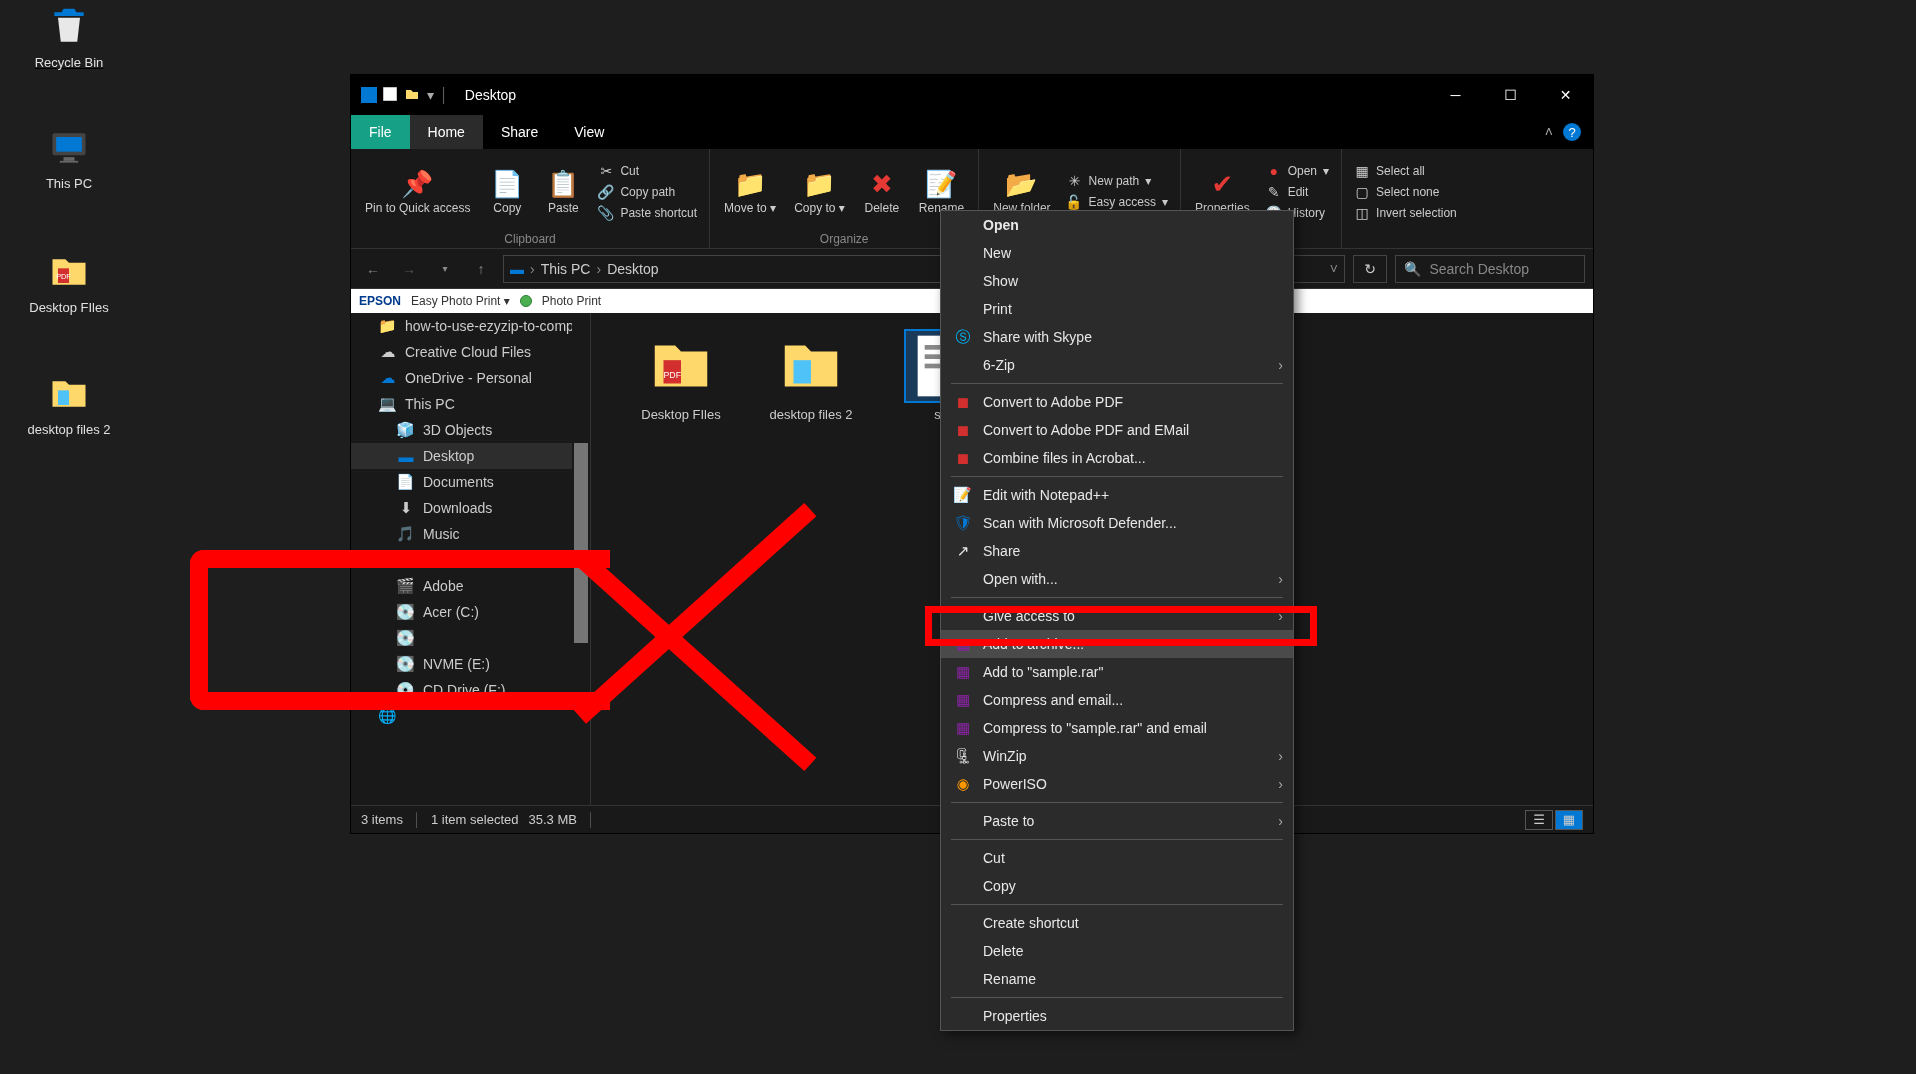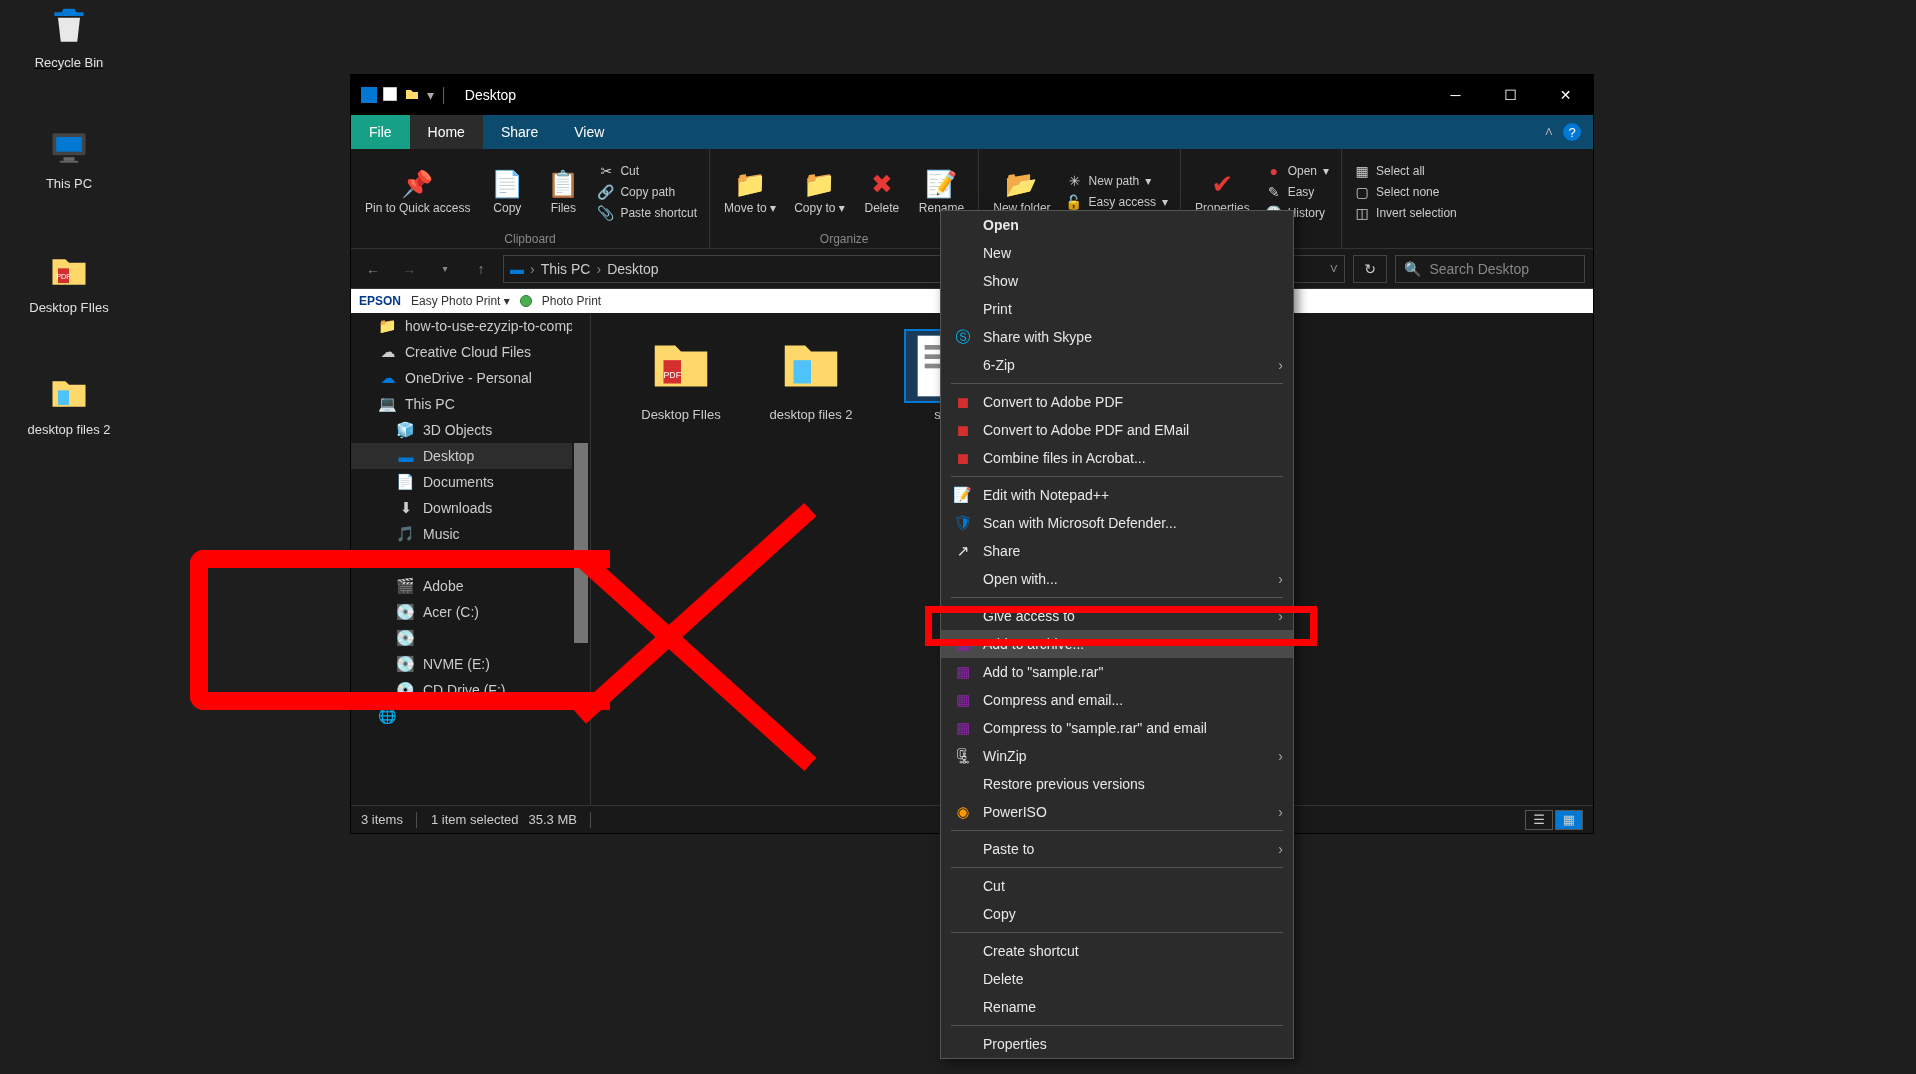--- a/index.html
+++ b/index.html
@@ -13,21 +13,21 @@
 
 .explorer { position:absolute; left:350px; top:74px; width:1244px; height:760px; background:#191919; border:1px solid #000; display:flex; flex-direction:column; }
 .titlebar { height:40px; background:#000; display:flex; align-items:center; color:#fff; font-size:14px; }
 .titlebar-left { display:flex; align-items:center; gap:6px; padding-left:10px; }
 .titlebar-left .sq { width:16px; height:16px; display:inline-block; }
 .titlebar-title { margin-left:10px; }
 .titlebar-right { margin-left:auto; display:flex; }
 .win-btn { width:55px; height:40px; display:flex; align-items:center; justify-content:center; color:#fff; cursor:pointer; }
 
 
-.tabstrip { height:34px; background:#0c4a6e; display:flex; align-items:stretch; color:#fff; font-size:14px;justify-content:center; }
+.tabstrip { height:34px; background:#000000; display:flex; align-items:stretch; color:#fff; font-size:14px;justify-content:center; }
 .tab { padding:0 18px; display:flex; align-items:center; cursor:pointer; }
 .tab.file { background:#16a085; color:#fff; }
 .tab.home { background:#2b2b2b; }
 .tabstrip-right { margin-left:auto; display:flex; align-items:center; gap:10px; padding-right:12px; }
 .help-circle { width:18px; height:18px; border-radius:50%; background:#0078d4; color:#fff; font-size:13px; display:flex; align-items:center; justify-content:center; }
 
 
 .ribbon { height:100px; background:#191919; border-bottom:1px solid #333; display:flex; color:#ccc; font-size:12px; }
 .rgroup { display:flex; flex-direction:column; border-right:1px solid #333; padding:4px 8px 2px; }
 .rgroup-body { flex:1; display:flex; align-items:center; gap:6px; }
@@ -180,21 +180,21 @@
         <div class="rbtn-lg">
             <div class="ico" style="color:#777;">📌</div>
             <div class="lbl">Pin to Quick access</div>
           </div>
         <div class="rbtn-lg">
             <div class="ico">📄</div>
             <div class="lbl">Copy</div>
           </div>
         <div class="rbtn-lg">
             <div class="ico">📋</div>
-            <div class="lbl">Files</div>
+            <div class="lbl">Paste</div>
           </div>
         <div class="rcol">
           <div class="rbtn-sm">
               <span class="ico">✂</span>
               <span>Cut</span>
             </div>
           <div class="rbtn-sm">
               <span class="ico">🔗</span>
               <span>Copy path</span>
             </div>
@@ -243,21 +243,21 @@
     <div class="rgroup">
       <div class="rgroup-body">
         <div class="rbtn-lg">
             <div class="ico" style="color:#e53935;">✔</div>
             <div class="lbl">Properties</div>
           </div>
         <div class="rcol">
           <div class="rbtn-sm"><span class="ico" style="color:#e53935;">●</span><span>Open</span> ▾</div>
           <div class="rbtn-sm">
               <span class="ico">✎</span>
-              <span>Easy</span>
+              <span>Edit</span>
             </div>
           <div class="rbtn-sm">
               <span class="ico">🕑</span>
               <span>History</span>
             </div>
         </div>
       </div>
       <div class="rgroup-label">&nbsp;</div>
     </div>
     <div class="rgroup" style="border-right:none;">
@@ -505,24 +505,20 @@
     <div class="ctx-item">
       <span class="ctx-icon" style="color: rgb(142, 36, 170);">▦</span>
       <span class="ctx-label">Compress to "sample.rar" and email</span>
     </div>
     <div class="ctx-item">
       <span class="ctx-icon">🗜</span>
       <span class="ctx-label">WinZip</span>
       <span class="ctx-sub">›</span>
     </div>
     <div class="ctx-item">
-      <span class="ctx-icon"></span>
-      <span class="ctx-label">Restore previous versions</span>
-    </div>
-    <div class="ctx-item">
       <span class="ctx-icon" style="color: rgb(255, 152, 0);">◉</span>
       <span class="ctx-label">PowerISO</span>
       <span class="ctx-sub">›</span>
     </div>
     <div class="ctx-sep"></div>
     <div class="ctx-item">
       <span class="ctx-icon"></span>
       <span class="ctx-label">Paste to</span>
       <span class="ctx-sub">›</span>
     </div>

